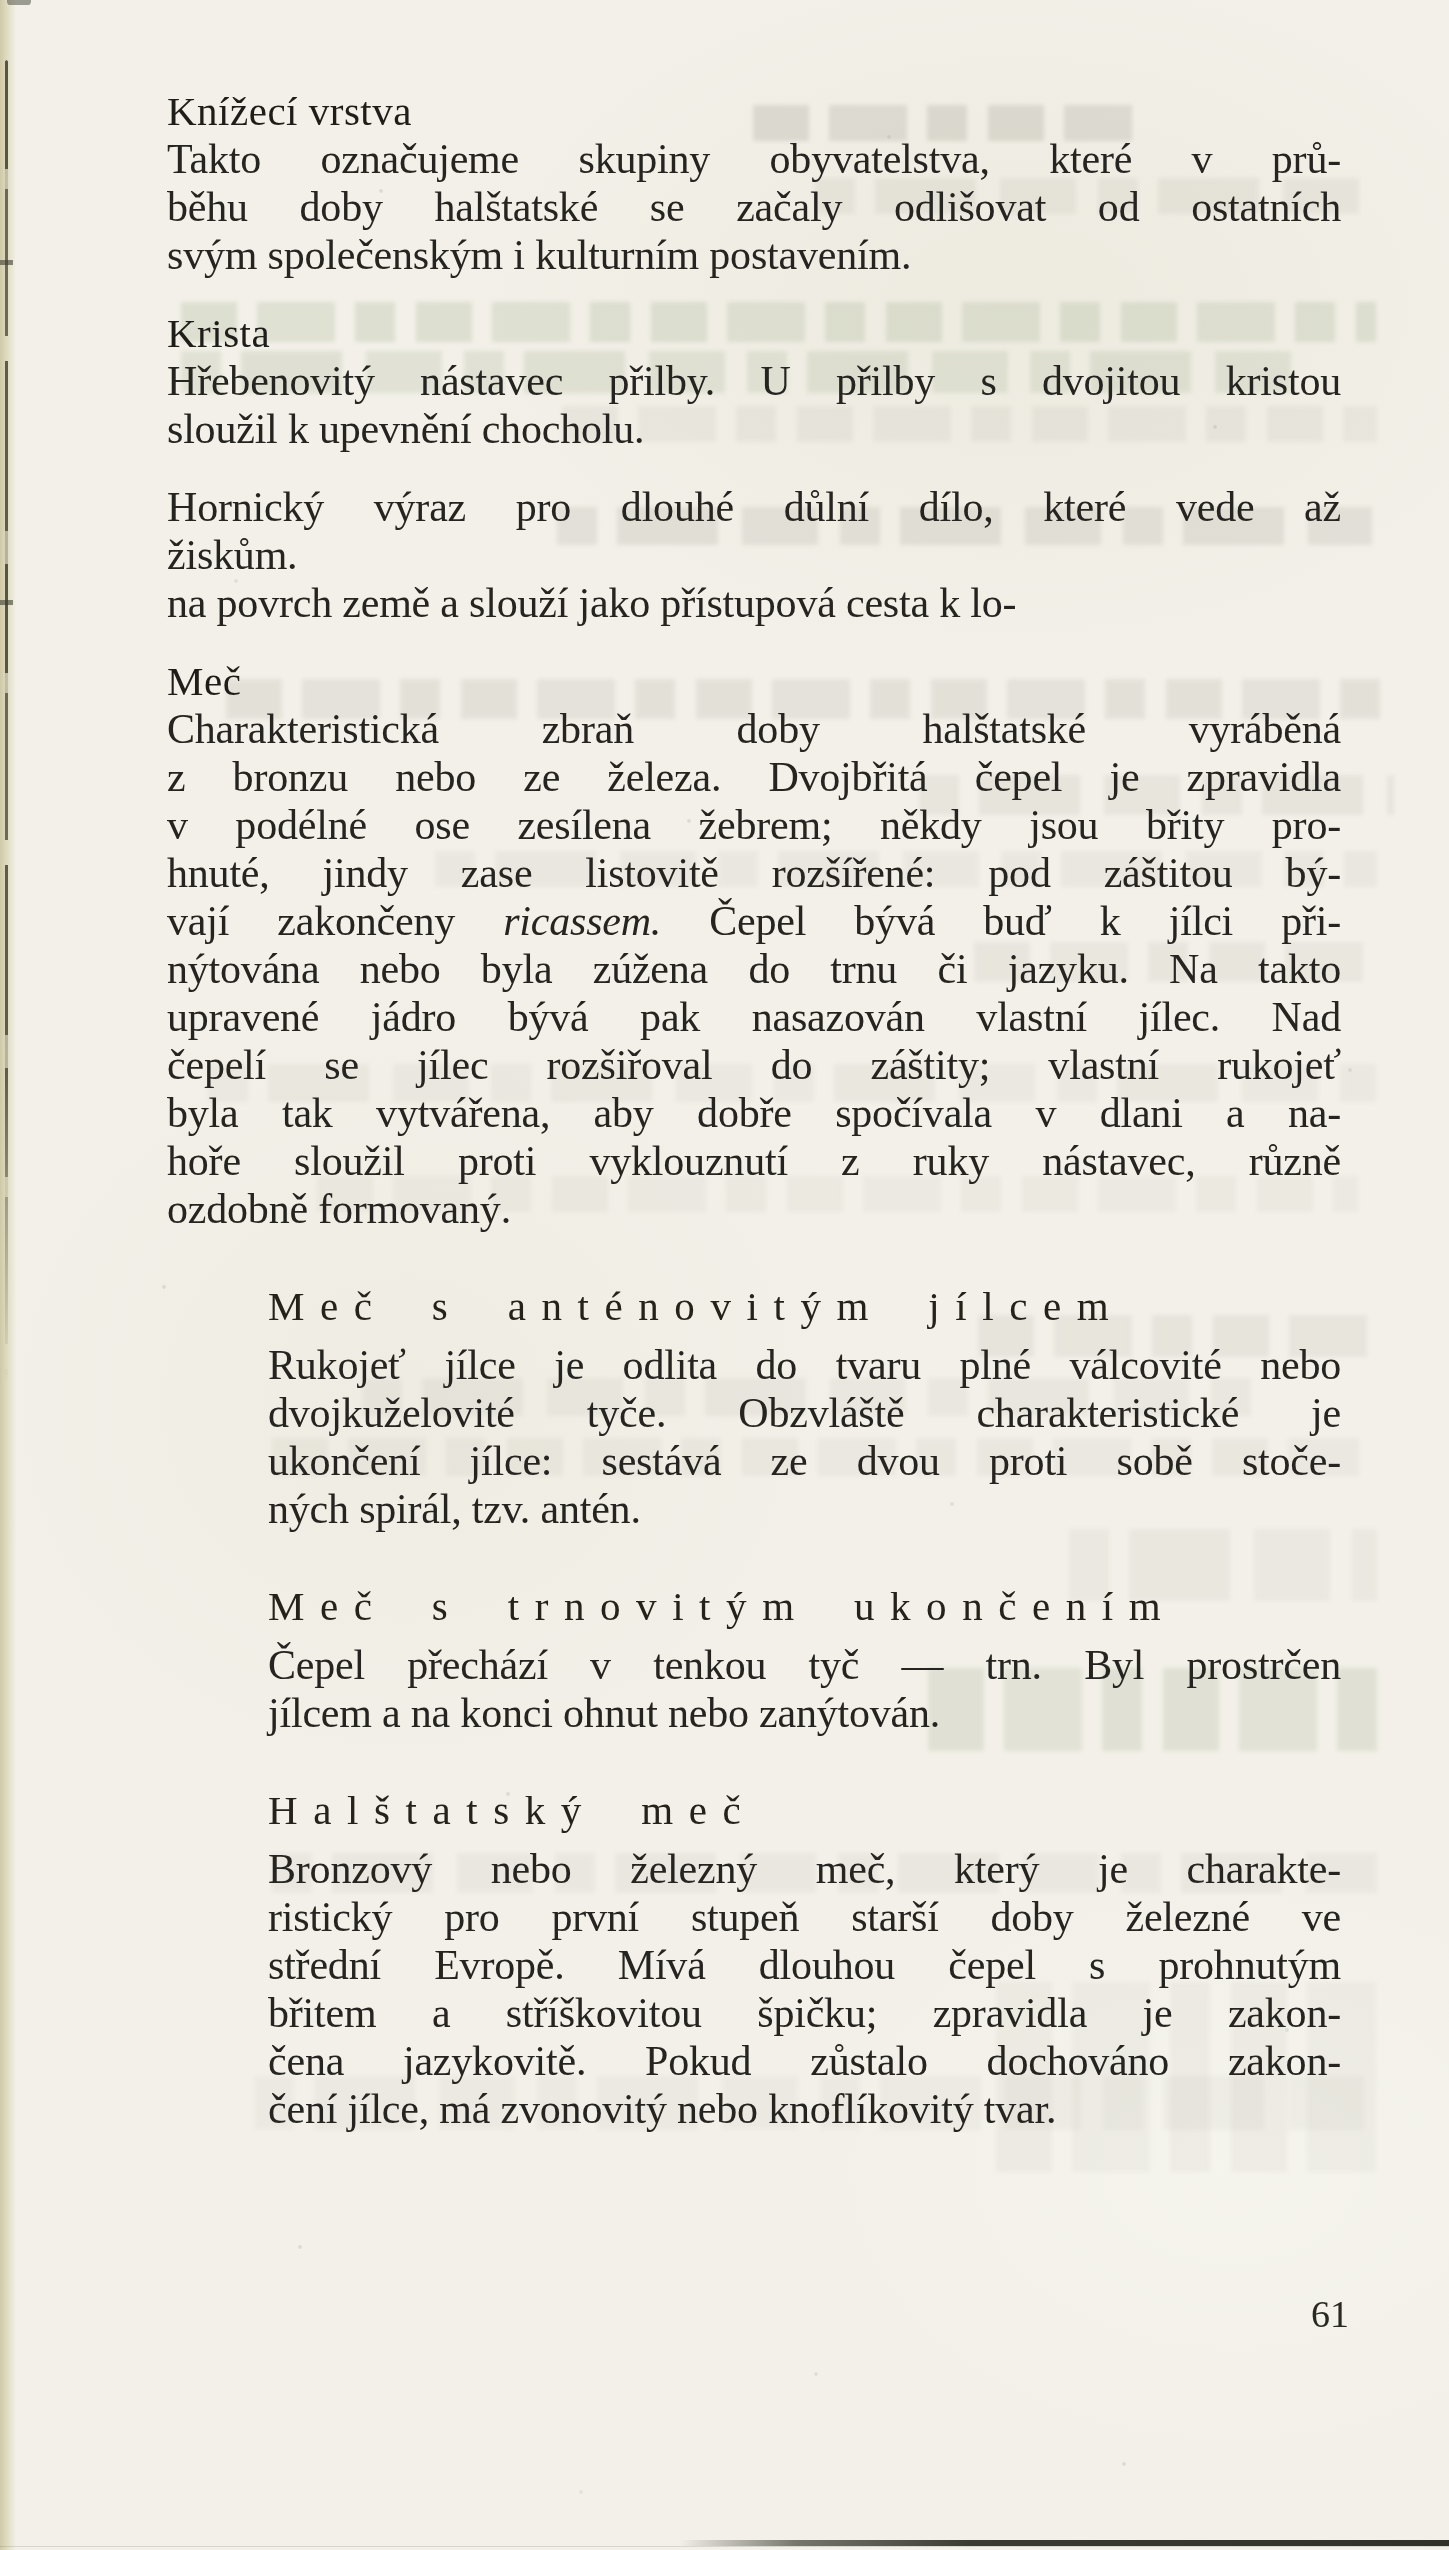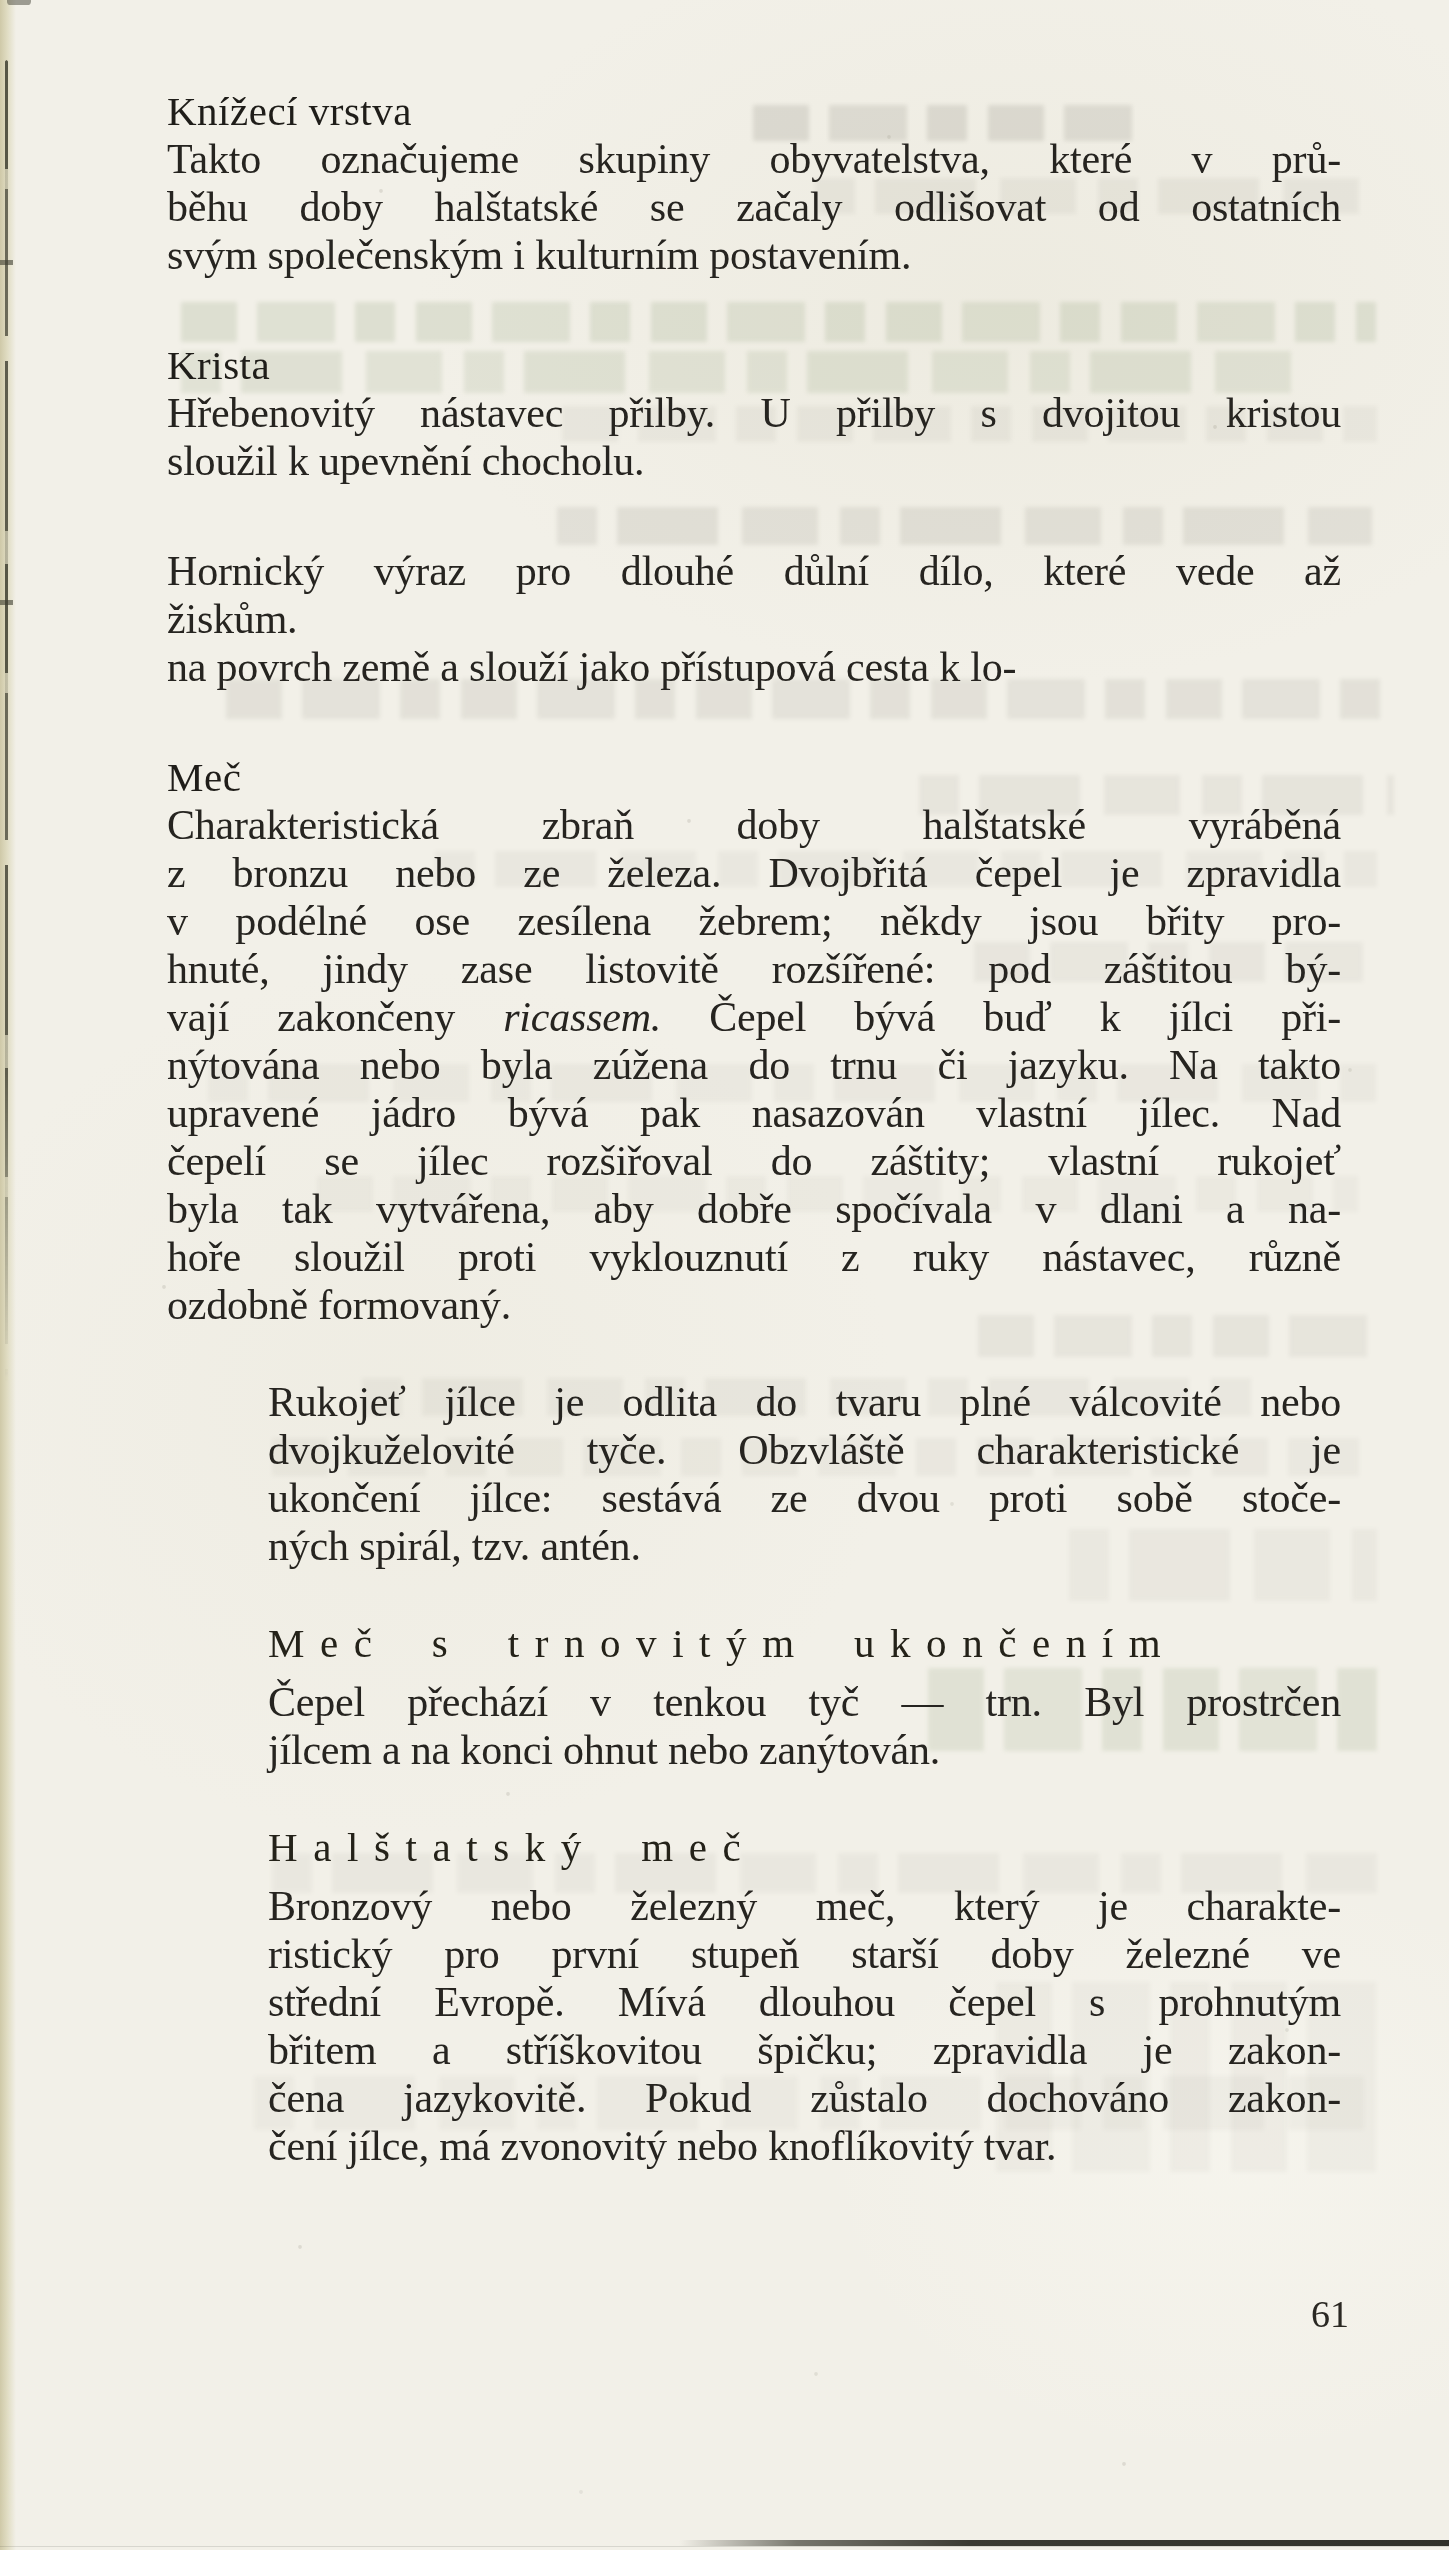--- a/index.html
+++ b/index.html
@@ -52,21 +52,21 @@
       rgba(128,148,106,.6) 0 56px, rgba(128,148,106,0) 56px 76px,
       rgba(128,148,106,.55) 76px 154px, rgba(128,148,106,0) 154px 174px,
       rgba(128,148,106,.6) 174px 214px, rgba(128,148,106,0) 214px 235px);}
   .gh-green.gp2{background:repeating-linear-gradient(90deg,
       rgba(128,148,106,.55) 0 40px, rgba(128,148,106,0) 40px 60px,
       rgba(128,148,106,.6) 60px 161px, rgba(128,148,106,0) 161px 185px,
       rgba(128,148,106,.55) 185px 261px, rgba(128,148,106,0) 261px 283px);}
 
   
   .content{position:absolute;left:167px;top:87px;width:1174px;}
-  .entry{margin-top:62px;}
+  .entry{margin-top:30px;}
   .entry:first-child{margin-top:0;}
   .entry.sub{margin-top:49px;margin-left:101px;}
   h2.term{margin:0;font-size:41px;line-height:48px;font-weight:normal;letter-spacing:0.5px;color:#1f1d19;}
   .entry.sub h2.term{font-weight:normal;letter-spacing:.38em;word-spacing:.45em;margin-bottom:11px;color:#242219;}
   .definition{margin:0;}
   .tl{font-size:42px;line-height:48px;text-align:justify;text-align-last:justify;text-justify:inter-word;
       letter-spacing:-0.2px;color:#262420;}
   .definition .tl:last-child{text-align-last:left;}
   .page-number{position:absolute;left:1311px;top:2295px;font-size:38px;line-height:38px;color:#2a2823;}
 </style>
@@ -134,20 +134,21 @@
         <div class="tl">vají zakončeny <i>ricassem.</i> Čepel bývá buď k jílci při-</div>
         <div class="tl">nýtována nebo byla zúžena do trnu či jazyku. Na takto</div>
         <div class="tl">upravené jádro bývá pak nasazován vlastní jílec. Nad</div>
         <div class="tl">čepelí se jílec rozšiřoval do záštity; vlastní rukojeť</div>
         <div class="tl">byla tak vytvářena, aby dobře spočívala v dlani a na-</div>
         <div class="tl">hoře sloužil proti vyklouznutí z ruky nástavec, různě</div>
         <div class="tl">ozdobně formovaný.</div>
       </div>
     </section>
     <section class="entry sub">
+      <h2 class="term">Meč s anténovitým jílcem</h2>
       <div class="definition">
         <div class="tl">Rukojeť jílce je odlita do tvaru plné válcovité nebo</div>
         <div class="tl">dvojkuželovité tyče. Obzvláště charakteristické je</div>
         <div class="tl">ukončení jílce: sestává ze dvou proti sobě stoče-</div>
         <div class="tl">ných spirál, tzv. antén.</div>
       </div>
     </section>
     <section class="entry sub">
       <h2 class="term">Meč s trnovitým ukončením</h2>
       <div class="definition">

